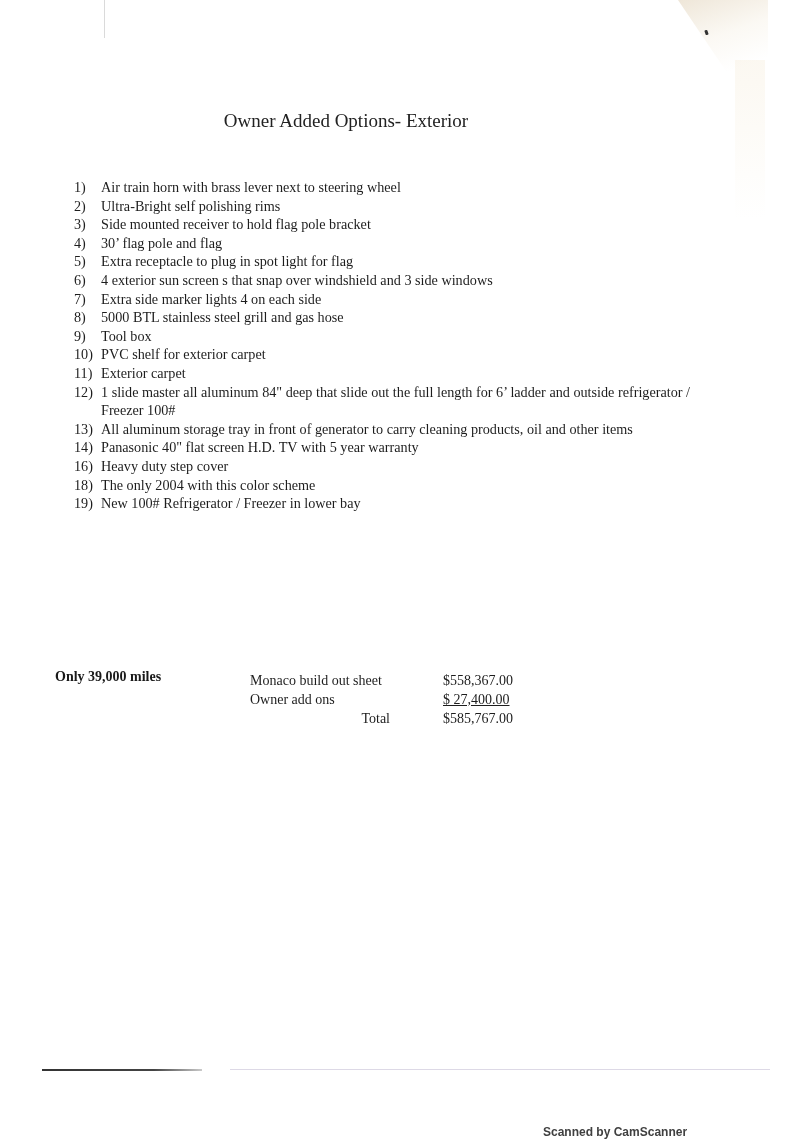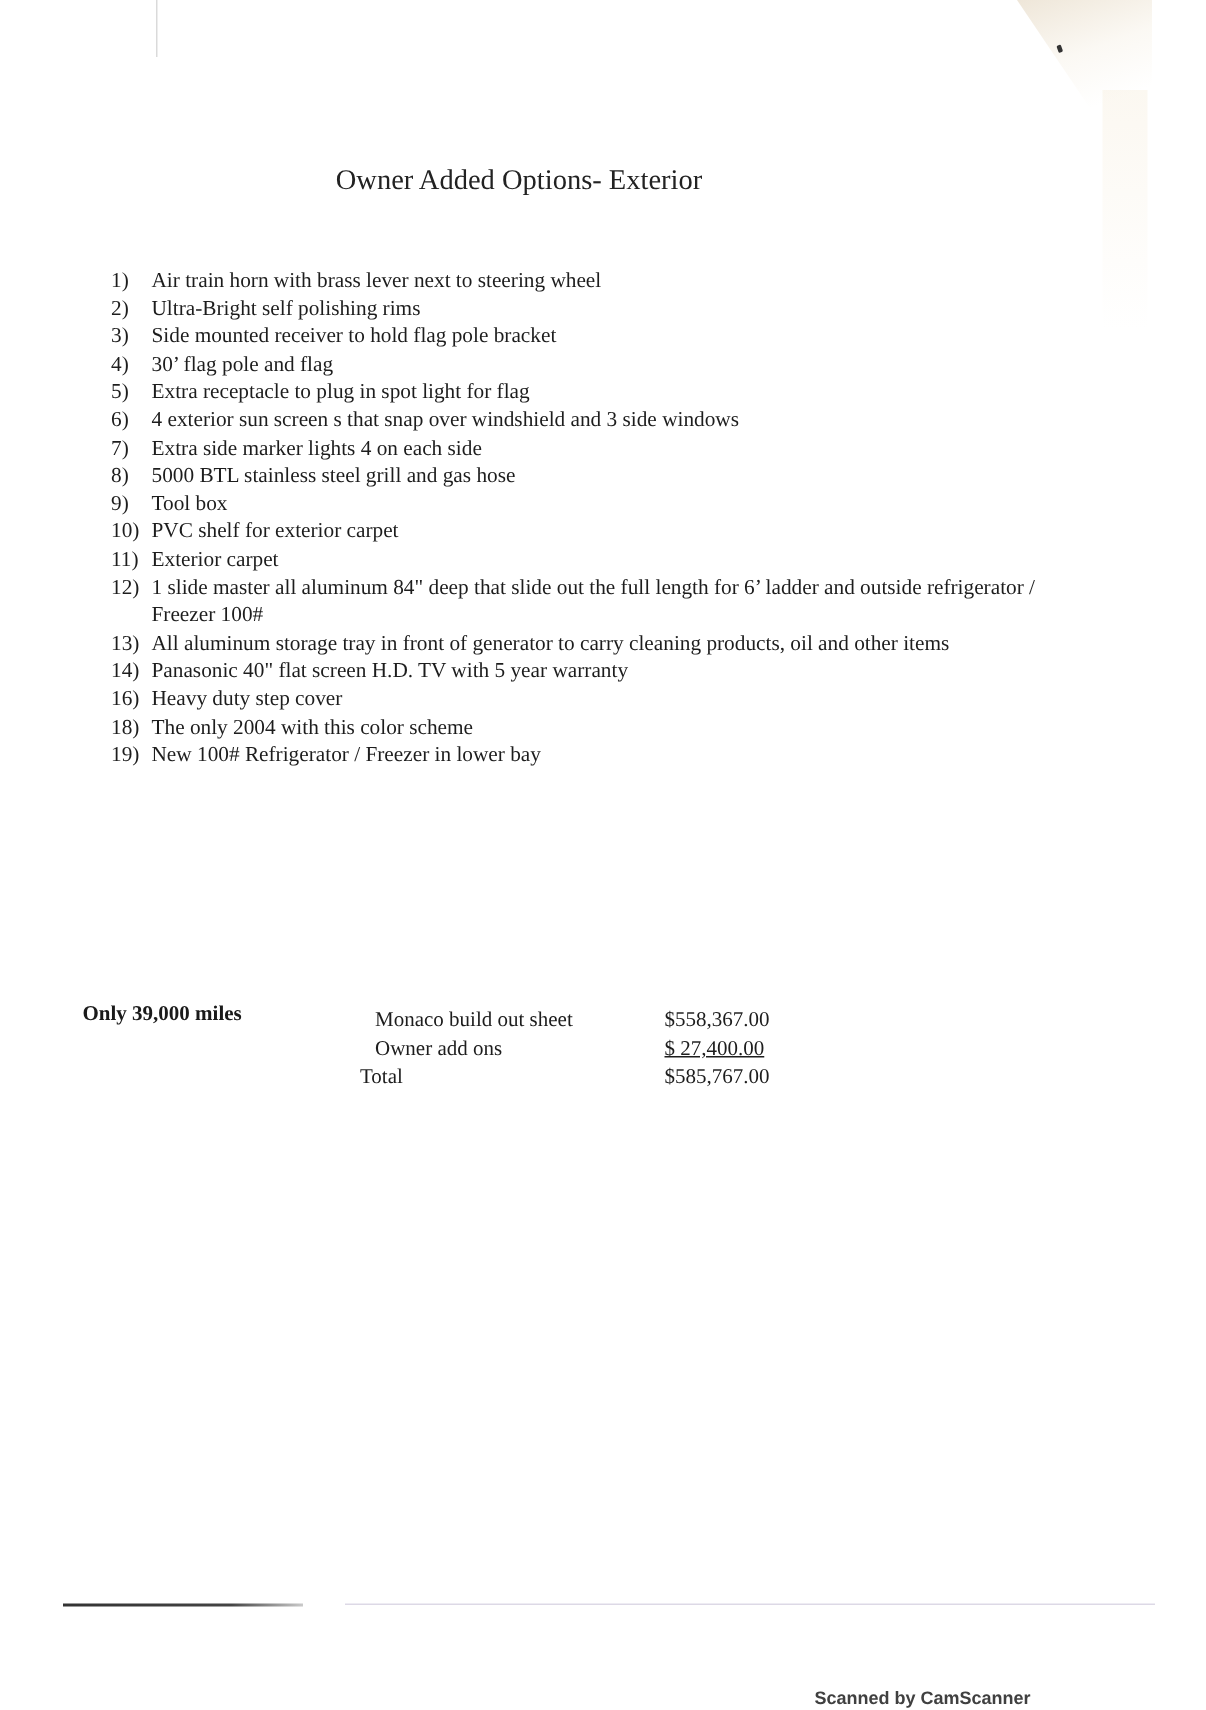--- a/index.html
+++ b/index.html
@@ -29,21 +29,21 @@
     .item { display: flex; font-size: 14.2px; line-height: 18.6px; color: #1d1d1d; }
     .item .num { width: 27px; flex: 0 0 27px; }
     .item.two-digit .num { width: 27px; }
     .item .txt { flex: 1; }
     .bold-line {
       position: absolute; left: 55px; font-weight: bold; font-size: 14px; color: #1a1a1a;
     }
     .totals { position: absolute; left: 240px; top: 671px; width: 300px; font-size: 14px; color: #1d1d1d; }
     .totals .row { display: flex; height: 19px; line-height: 19px; }
     .totals .lbl { width: 203px; }
-    .totals .lbl.center { text-align: left; width: 150px; margin-right: 53px; }
+    .totals .lbl.center { text-align: right; width: 150px; margin-right: 53px; }
     .totals .val { width: 90px; }
     .totals .val.underline { text-decoration: underline; }
     .bottom-rule {
       position: absolute; left: 42px; top: 1069px; width: 160px; height: 2px;
       background: linear-gradient(90deg, #333 0%, #444 70%, rgba(80,80,80,0.3) 100%);
     }
     .bottom-rule-faint {
       position: absolute; left: 230px; top: 1069px; width: 540px; height: 1px;
       background: rgba(180,170,200,0.45);
     }

